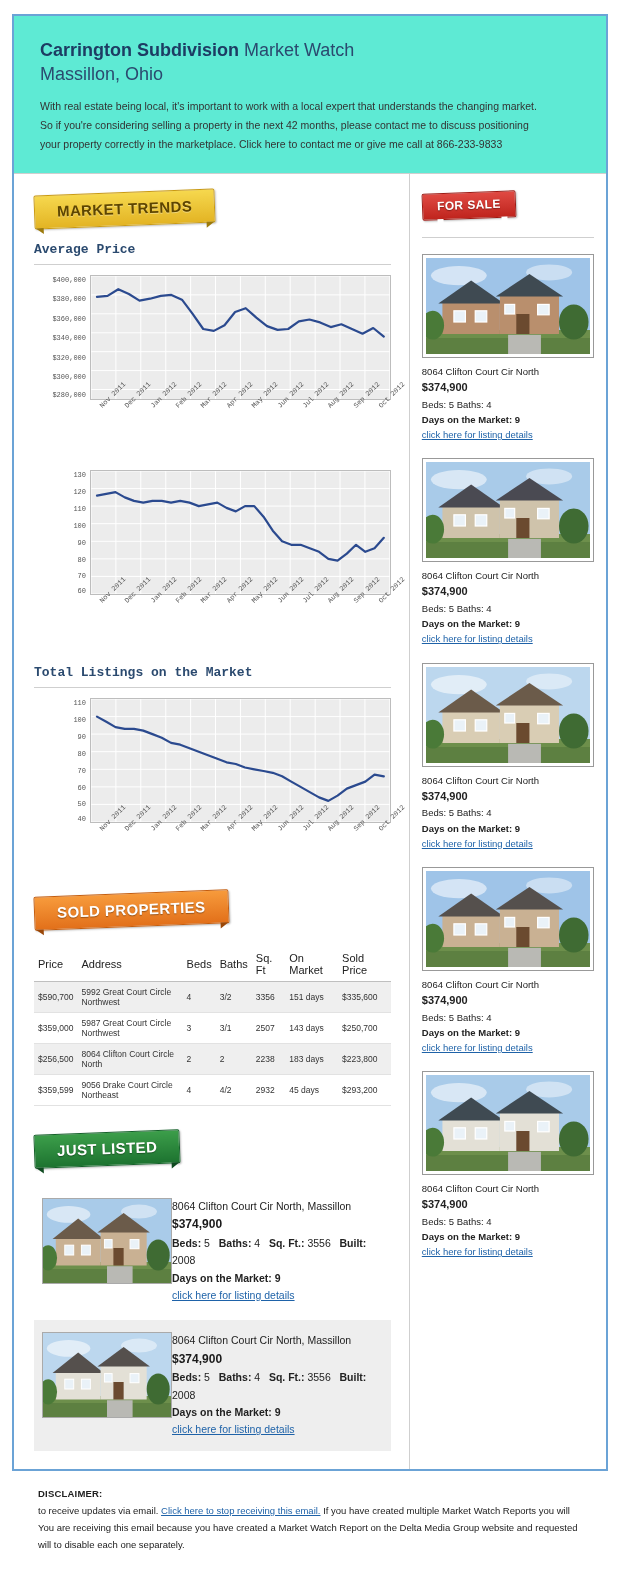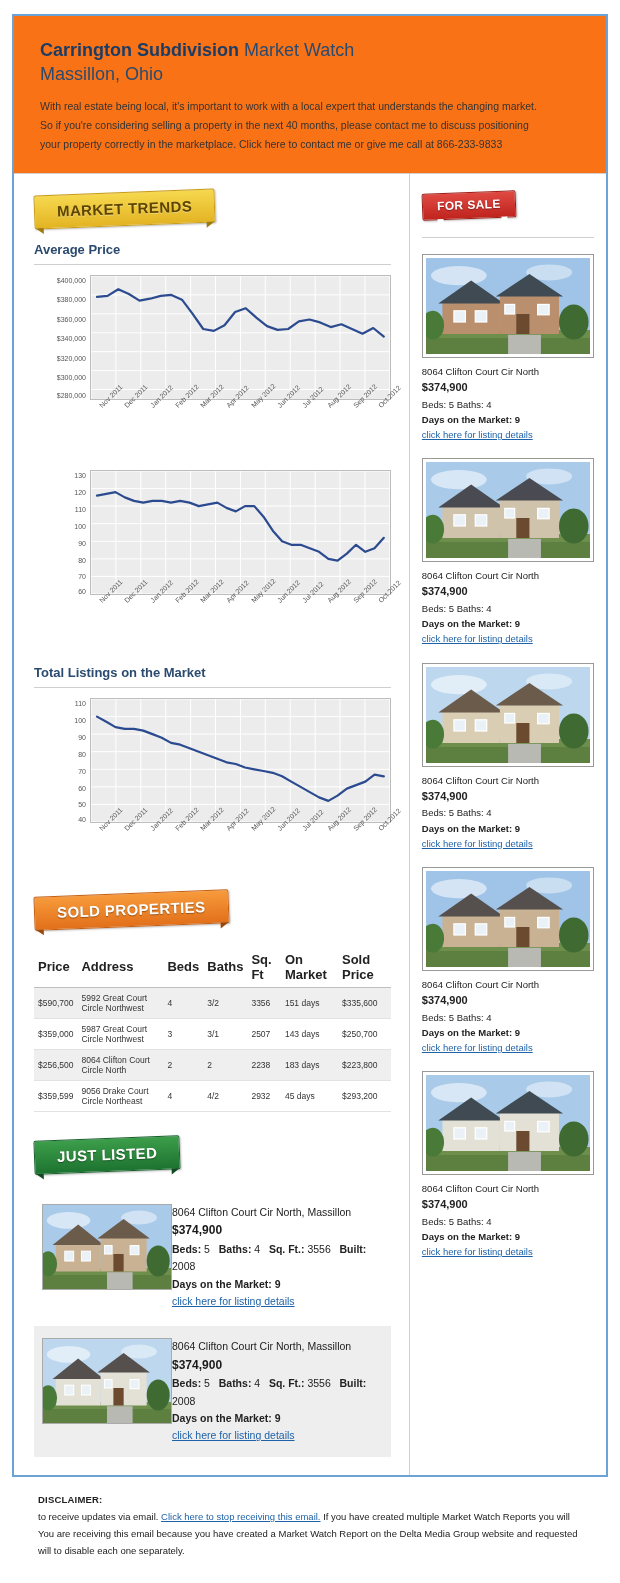--- a/index.html
+++ b/index.html
@@ -17,21 +17,21 @@
     padding: 14px 12px 0 12px;
   }
   .frame {
     border: 2px solid #6ba3d6;
     background: #ffffff;
   }
   
   .header {
     padding: 22px 26px 18px 26px;
     border-bottom: 1px solid #cfcfcf;
-    background: #f97316;
+    background: #5eead4;
   }
   .title {
     font-size: 18px;
     color: #2b4a6f;
     line-height: 1.35;
     margin: 0 0 10px 0;
     font-weight: normal;
   }
   .title b { font-weight: bold; color: #1d3c63; }
   .intro {
@@ -78,21 +78,21 @@
     border-style: solid;
   }
   .ribbon.yellow::before { left:0; border-width:0 8px 6px 0; border-color: transparent #9c7a0c transparent transparent; }
   .ribbon.yellow::after  { right:0; border-width:6px 8px 0 0; border-color: #9c7a0c transparent transparent transparent; }
   .ribbon.orange::before { left:0; border-width:0 8px 6px 0; border-color: transparent #9a4708 transparent transparent; }
   .ribbon.orange::after  { right:0; border-width:6px 8px 0 0; border-color: #9a4708 transparent transparent transparent; }
   .ribbon.green::before  { left:0; border-width:0 8px 6px 0; border-color: transparent #0f4a20 transparent transparent; }
   .ribbon.green::after   { right:0; border-width:6px 8px 0 0; border-color: #0f4a20 transparent transparent transparent; }
 
   
-  .chart-block { margin-bottom: 24px; }
+  .chart-block { margin-bottom: 24px; font-family: Liberation Mono, monospace; }
   .chart-title {
     font-size: 13px; font-weight: bold; color: #2b4a6f;
     border-bottom: 1px solid #cfcfcf; padding-bottom: 7px; margin-bottom: 10px;
   }
   .chart-wrap { display:flex; }
   .y-axis {
     width: 56px; position: relative; font-size: 7px; color:#555; text-align:right;
     padding-right:4px;
   }
   .y-axis span { position:absolute; right:4px; transform: translateY(-50%); white-space: nowrap; }
@@ -113,21 +113,21 @@
     transform-origin: left top;
     white-space: nowrap;
     position:absolute;
     top:2px;
   }
   
   table.sold {
     width: 100%; border-collapse: collapse; font-size: 8.5px; margin-top: 4px;
   }
   table.sold th {
-    text-align:left; font-size:13px; font-weight:bold; color:#222;
+    text-align:left; font-size:11px; font-weight:normal; color:#222;
     padding:5px 4px; border-bottom:1px solid #bfbfbf;
   }
   table.sold td {
     padding:5px 4px; color:#333; border-bottom:1px solid #e2e2e2;
   }
   table.sold tbody tr:nth-child(odd) { background:#efefef; }
   
   .jl-card {
     display:flex; gap:0; padding:12px 8px; margin-top:4px;
   }
@@ -168,21 +168,21 @@
 <div class="page">
  <div class="frame">
 
   <div class="header">
     <h1 class="title">
       <b>Carrington Subdivision</b><span> Market Watch</span><br>
       <span>Massillon, Ohio</span>
     </h1>
     <p class="intro">
       <span>With real estate being local, it's important to work with a local expert that understands the changing market.</span><br>
-      <span>So if you're considering selling a property in the next 40 months, please contact me to discuss positioning</span><br>
+      <span>So if you're considering selling a property in the next 42 months, please contact me to discuss positioning</span><br>
       <span>your property correctly in the marketplace. Click here to contact me or give me call at 866-233-9833</span>
     </p>
   </div>
 
   <div class="body">
 
     <div class="left">
 
       <div class="ribbon yellow">MARKET TRENDS</div>
 

